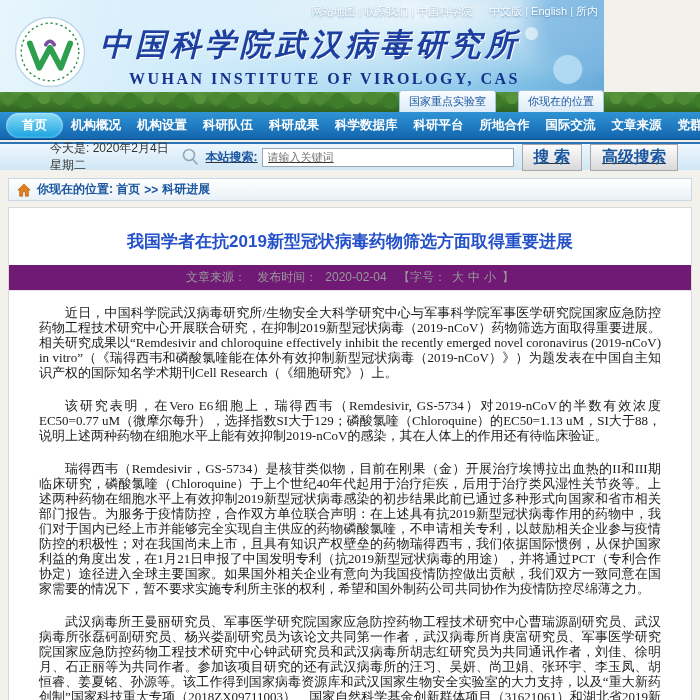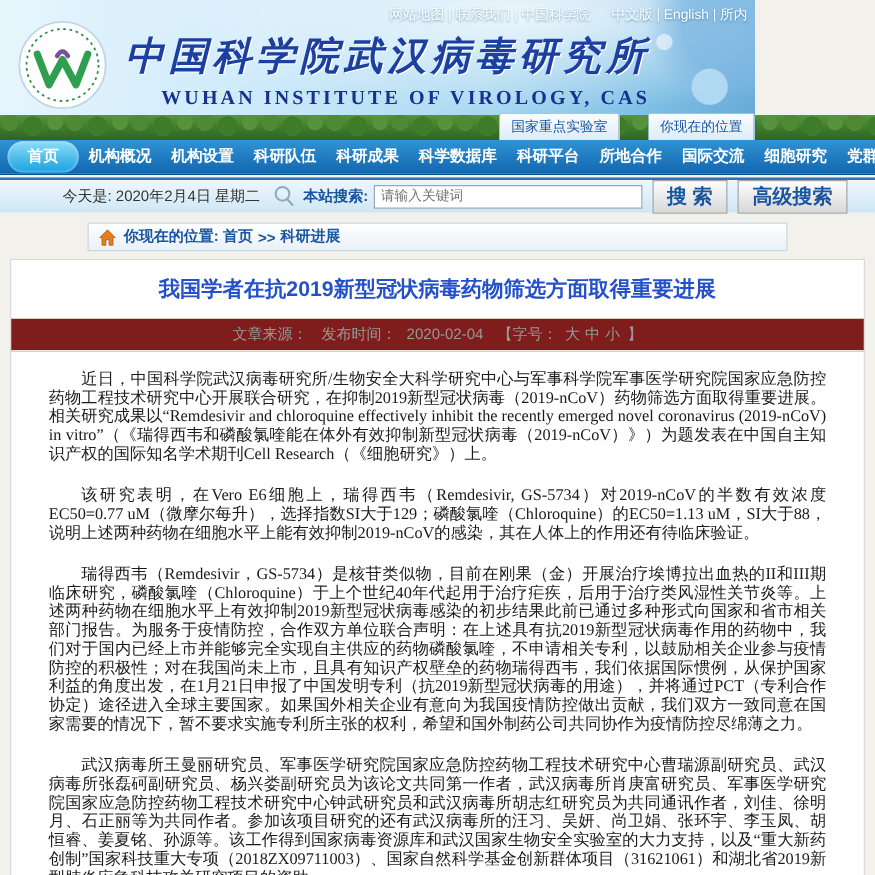--- a/index.html
+++ b/index.html
@@ -46,44 +46,44 @@
   .nav-item { color:#fff; font-size:12.5px; font-weight:bold; cursor:pointer;
     white-space:nowrap; padding:3px 8px; }
   .nav-item.active { background:linear-gradient(#8edcf8,#17a2e0);
     border-radius:13px; padding:4px 16px; box-shadow:0 0 3px rgba(255,255,255,.6) inset; }
 
   
   .toolbar { width:700px; height:28px; margin-top:2px; border-top:2px solid #2b74b5;
     background:linear-gradient(#eef7fd,#cfe6f5); display:flex; align-items:center;
     padding:0 22px; font-size:12px; color:#333; }
   .today { margin-left:28px; }
-  .toolbar .right { margin-left:auto; display:flex; align-items:center; }
+  .toolbar .right { margin-left:auto; display:flex; align-items:center;text-decoration:underline; }
   .search-icon-wrap { width:20px; height:20px; margin-right:6px; }
   .search-label { color:#1a56a0; font-weight:bold; margin-right:4px; white-space:nowrap; }
-  .search-input { width:215px; height:19px; border:1px solid #9aa7b2; background:#fff;
+  .search-input { width:252px; height:19px; border:1px solid #9aa7b2; background:#fff;
     font-size:11px; padding:0 5px; color:#444; }
   .btn { margin-left:8px; background:linear-gradient(#fdfdfd,#d8d8d8); border:1px solid #a8a8a8;
     color:#1a56a0; font-weight:bold; font-size:16px; padding:2px 11px; cursor:pointer;
     white-space:nowrap; }
 
   
-  .breadcrumb { width:560px; margin:8px auto 0; height:23px;
+  .breadcrumb { width:684px; margin:8px auto 0; height:23px;
     background:linear-gradient(#ffffff,#e9f1f7); border:1px solid #c9d8e6;
     display:flex; align-items:center; padding:0 8px; font-size:12px; color:#1a56a0;
     font-weight:bold; }
   .home-icon { width:14px; height:14px; margin-right:6px; }
   .breadcrumb .link { cursor:pointer; }
   .breadcrumb .sep { margin:0 4px; }
 
   
   .content { width:684px; margin:6px auto 0; background:#fff; border:1px solid #d9d9d9;
     min-height:480px; padding:0 30px 20px; }
   .article-title { text-align:center; color:#2451c9; font-weight:bold; font-size:17px;
-    margin-top:12px; font-family:"Liberation Sans", sans-serif; }
-  .article-meta { margin:12px -30px 0; background:#7f1d1d; border-bottom:1px solid #e4e4e4;
+    margin-top:22px; font-family:"Liberation Sans", sans-serif; }
+  .article-meta { margin:12px -30px 0; background:#701a75; border-bottom:1px solid #e4e4e4;
     text-align:center; font-size:12px; color:#999; padding:4px 0; }
   .article-meta span { margin:0 4px; }
   .article-meta .sz { cursor:pointer; margin:0 2px; }
   .article-body { margin-top:14px; font-family:"Liberation Serif", serif; font-size:13px;
     color:#1a1a1a; }
   .article-body p { text-indent:2em; text-align:justify; line-height:15px; margin-bottom:18px; }
 </style>
 </head>
 <body>
 
@@ -116,21 +116,21 @@
 <div class="nav" data-interactable="false">
   <span class="nav-item active" data-interactable="true">首页</span>
   <span class="nav-item" data-interactable="true">机构概况</span>
   <span class="nav-item" data-interactable="true">机构设置</span>
   <span class="nav-item" data-interactable="true">科研队伍</span>
   <span class="nav-item" data-interactable="true">科研成果</span>
   <span class="nav-item" data-interactable="true">科学数据库</span>
   <span class="nav-item" data-interactable="true">科研平台</span>
   <span class="nav-item" data-interactable="true">所地合作</span>
   <span class="nav-item" data-interactable="true">国际交流</span>
-  <span class="nav-item" data-interactable="true">细胞研究</span>
+  <span class="nav-item" data-interactable="true">文章来源</span>
   <span class="nav-item" data-interactable="true">党群园地</span>
 
 </div>
 
 <div class="toolbar" data-interactable="false">
   <span class="today" data-interactable="false">今天是: 2020年2月4日 星期二</span>
   <div class="right">
     <svg class="search-icon-wrap" data-interactable="false" viewBox="0 0 20 20">
       <circle cx="9" cy="8" r="5.5" fill="none" stroke="#8fa8bd" stroke-width="1.6"></circle>
       <line x1="12.5" y1="12" x2="17" y2="17" stroke="#8fa8bd" stroke-width="1.6" stroke-linecap="round"></line>

